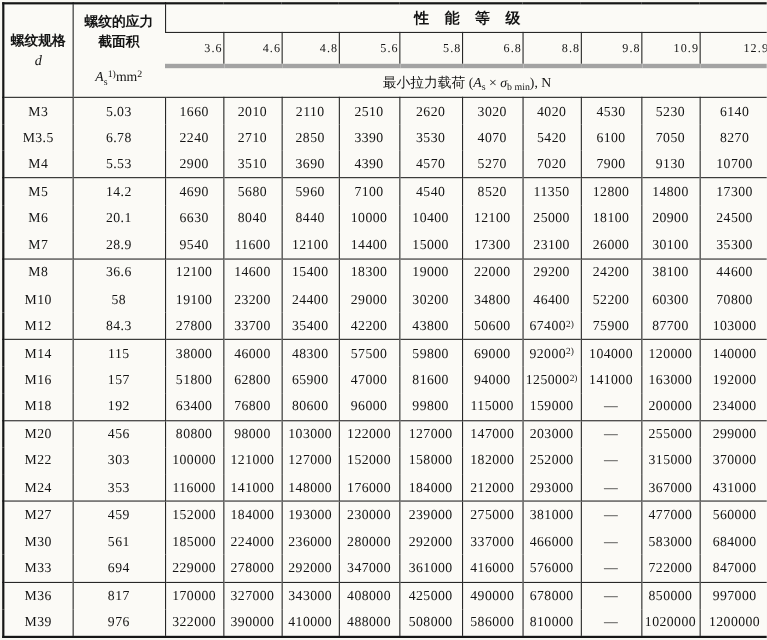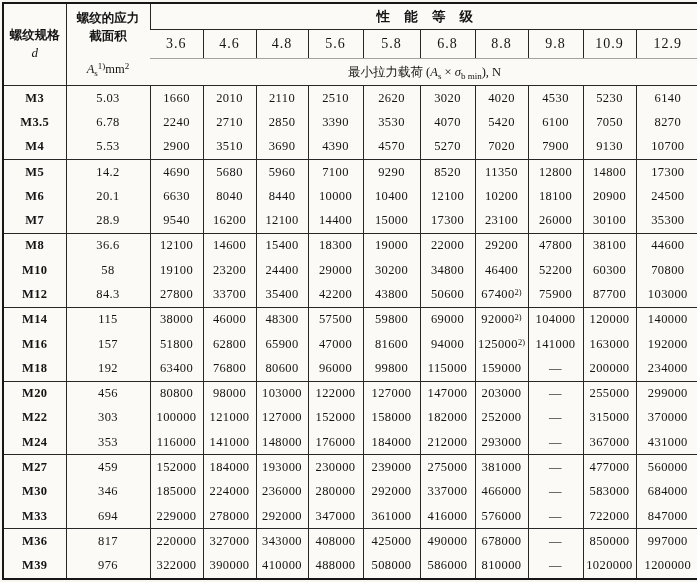--- a/index.html
+++ b/index.html
@@ -36,23 +36,24 @@
   .perf-header{
     height:25px;
     font-weight:bold;
     font-size:13.5px;
     letter-spacing:1.05em;
     text-indent:1.05em;
     border-bottom:1px solid #272727;
   }
   .grade-row th{
     height:28px;
-    font-size:14px;
-    border-bottom:1px solid #a3a3a3;
+    font-size:11px;
+    border-bottom:4px solid #a3a3a3;
     letter-spacing:1px;
+    text-align:right;
   }
   .sub-header{
     height:26px;
     font-size:12.5px;
     border-bottom:1px solid #272727;
   }
   .col1-header,.col2-header{
     font-weight:bold;
     font-size:12.5px;
     border-bottom:1px solid #272727;
@@ -72,21 +73,21 @@
   sub,sup{font-size:9px;letter-spacing:0;}
   sub{vertical-align:-3px;}
   sup{vertical-align:4px;}
   
   tbody{border-top:1px solid #272727;}
   tbody td{
     font-size:12.5px;
     letter-spacing:0.4px;
     height:23px;
   }
-  tbody td.size-cell{font-size:12.5px;font-weight:bold;}
+  tbody td.size-cell{font-size:12.5px;}
   tbody td sup{font-size:8.5px;vertical-align:3px;}
 </style>
 </head>
 <body>
 
 <div class="scan-page">
   <table id="main-table">
     <colgroup>
       <col style="width:63px">
       <col style="width:84px">
@@ -175,46 +176,46 @@
         </tr>
       </tbody>
       <tbody>
         <tr>
           <td class="size-cell">M5</td>
           <td class="area-cell">14.2</td>
           <td class="val-cell">4690</td>
           <td class="val-cell">5680</td>
           <td class="val-cell">5960</td>
           <td class="val-cell">7100</td>
-          <td class="val-cell">9290</td>
+          <td class="val-cell">4540</td>
           <td class="val-cell">8520</td>
           <td class="val-cell">11350</td>
           <td class="val-cell">12800</td>
           <td class="val-cell">14800</td>
           <td class="val-cell">17300</td>
         </tr>
         <tr>
           <td class="size-cell">M6</td>
           <td class="area-cell">20.1</td>
           <td class="val-cell">6630</td>
           <td class="val-cell">8040</td>
           <td class="val-cell">8440</td>
           <td class="val-cell">10000</td>
           <td class="val-cell">10400</td>
           <td class="val-cell">12100</td>
-          <td class="val-cell">10200</td>
+          <td class="val-cell">25000</td>
           <td class="val-cell">18100</td>
           <td class="val-cell">20900</td>
           <td class="val-cell">24500</td>
         </tr>
         <tr>
           <td class="size-cell">M7</td>
           <td class="area-cell">28.9</td>
           <td class="val-cell">9540</td>
-          <td class="val-cell">16200</td>
+          <td class="val-cell">11600</td>
           <td class="val-cell">12100</td>
           <td class="val-cell">14400</td>
           <td class="val-cell">15000</td>
           <td class="val-cell">17300</td>
           <td class="val-cell">23100</td>
           <td class="val-cell">26000</td>
           <td class="val-cell">30100</td>
           <td class="val-cell">35300</td>
         </tr>
       </tbody>
@@ -222,21 +223,21 @@
         <tr>
           <td class="size-cell">M8</td>
           <td class="area-cell">36.6</td>
           <td class="val-cell">12100</td>
           <td class="val-cell">14600</td>
           <td class="val-cell">15400</td>
           <td class="val-cell">18300</td>
           <td class="val-cell">19000</td>
           <td class="val-cell">22000</td>
           <td class="val-cell">29200</td>
-          <td class="val-cell">47800</td>
+          <td class="val-cell">24200</td>
           <td class="val-cell">38100</td>
           <td class="val-cell">44600</td>
         </tr>
         <tr>
           <td class="size-cell">M10</td>
           <td class="area-cell">58</td>
           <td class="val-cell">19100</td>
           <td class="val-cell">23200</td>
           <td class="val-cell">24400</td>
           <td class="val-cell">29000</td>
@@ -360,21 +361,21 @@
           <td class="val-cell">230000</td>
           <td class="val-cell">239000</td>
           <td class="val-cell">275000</td>
           <td class="val-cell">381000</td>
           <td class="val-cell">—</td>
           <td class="val-cell">477000</td>
           <td class="val-cell">560000</td>
         </tr>
         <tr>
           <td class="size-cell">M30</td>
-          <td class="area-cell">346</td>
+          <td class="area-cell">561</td>
           <td class="val-cell">185000</td>
           <td class="val-cell">224000</td>
           <td class="val-cell">236000</td>
           <td class="val-cell">280000</td>
           <td class="val-cell">292000</td>
           <td class="val-cell">337000</td>
           <td class="val-cell">466000</td>
           <td class="val-cell">—</td>
           <td class="val-cell">583000</td>
           <td class="val-cell">684000</td>
@@ -391,21 +392,21 @@
           <td class="val-cell">576000</td>
           <td class="val-cell">—</td>
           <td class="val-cell">722000</td>
           <td class="val-cell">847000</td>
         </tr>
       </tbody>
       <tbody>
         <tr>
           <td class="size-cell">M36</td>
           <td class="area-cell">817</td>
-          <td class="val-cell">220000</td>
+          <td class="val-cell">170000</td>
           <td class="val-cell">327000</td>
           <td class="val-cell">343000</td>
           <td class="val-cell">408000</td>
           <td class="val-cell">425000</td>
           <td class="val-cell">490000</td>
           <td class="val-cell">678000</td>
           <td class="val-cell">—</td>
           <td class="val-cell">850000</td>
           <td class="val-cell">997000</td>
         </tr>

